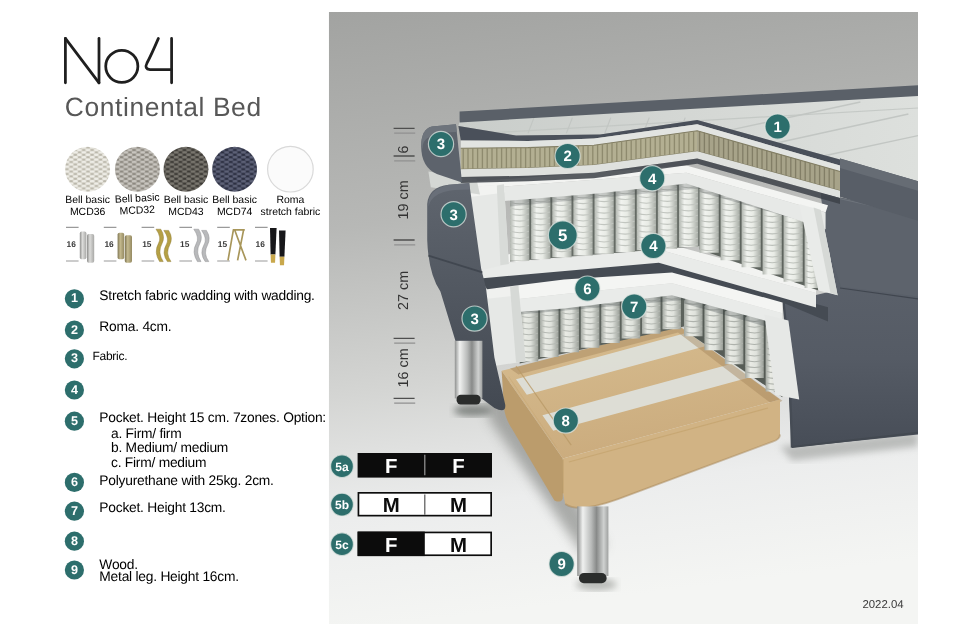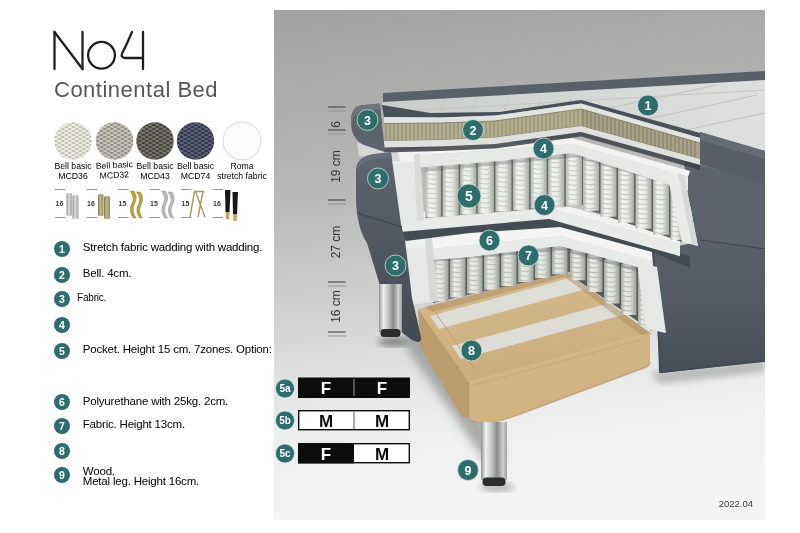--- a/index.html
+++ b/index.html
@@ -141,36 +141,37 @@
 <path d="M 181.5,28 L 185.5,28 L 185.2,35 L 181.8,35 Z" fill="#c9a84c"></path>
 <path d="M 188.5,8 L 194,8 L 193,30 L 189,30 Z" fill="#17171a"></path>
 <path d="M 189,30 L 193,30 L 192.7,37 L 189.3,37 Z" fill="#c9a84c"></path>
 </g>
 </svg>
 
 <div class="abs" style="left:54px;top:240.8px;width:16px;height:16px;border-radius:50%;background:#2d6e6c;color:#fff;font-size:10.5px;font-weight:bold;text-align:center;line-height:16px">1</div>
 <div class="abs" style="left:82.8px;top:241.3px;font-size:11.5px;letter-spacing:-0.2px;color:#000;white-space:nowrap">Stretch fabric wadding with wadding.</div>
 
 <div class="abs" style="left:54px;top:266.6px;width:16px;height:16px;border-radius:50%;background:#2d6e6c;color:#fff;font-size:10.5px;font-weight:bold;text-align:center;line-height:16px">2</div>
-<div class="abs" style="left:82.8px;top:267.1px;font-size:11.5px;letter-spacing:-0.2px;color:#000;white-space:nowrap">Bell. 4cm.</div>
+<div class="abs" style="left:82.8px;top:267.1px;font-size:11.5px;letter-spacing:-0.2px;color:#000;white-space:nowrap">Roma. 4cm.</div>
 
 <div class="abs" style="left:54px;top:291.4px;width:16px;height:16px;border-radius:50%;background:#2d6e6c;color:#fff;font-size:10.5px;font-weight:bold;text-align:center;line-height:16px">3</div>
 <div class="abs" style="left:77px;top:291.9px;font-size:10px;letter-spacing:-0.2px;color:#000;white-space:nowrap">Fabric.</div>
 
 <div class="abs" style="left:54px;top:317.2px;width:16px;height:16px;border-radius:50%;background:#2d6e6c;color:#fff;font-size:10.5px;font-weight:bold;text-align:center;line-height:16px">4</div>
 
 <div class="abs" style="left:54px;top:342.5px;width:16px;height:16px;border-radius:50%;background:#2d6e6c;color:#fff;font-size:10.5px;font-weight:bold;text-align:center;line-height:16px">5</div>
 <div class="abs" style="left:82.8px;top:343.0px;font-size:11.5px;letter-spacing:-0.2px;color:#000;white-space:nowrap">Pocket. Height 15 cm. 7zones. Option:</div>
 
+<div class="abs" style="left:92.5px;top:356px;font-size:11.5px;letter-spacing:-0.2px;color:#000;line-height:12.1px">a. Firm/ firm<br>b. Medium/ medium<br>c. Firm/ medium</div>
 
 <div class="abs" style="left:54px;top:394.1px;width:16px;height:16px;border-radius:50%;background:#2d6e6c;color:#fff;font-size:10.5px;font-weight:bold;text-align:center;line-height:16px">6</div>
 <div class="abs" style="left:82.8px;top:394.6px;font-size:11.5px;letter-spacing:-0.2px;color:#000;white-space:nowrap">Polyurethane with 25kg. 2cm.</div>
 
 <div class="abs" style="left:54px;top:417.6px;width:16px;height:16px;border-radius:50%;background:#2d6e6c;color:#fff;font-size:10.5px;font-weight:bold;text-align:center;line-height:16px">7</div>
-<div class="abs" style="left:82.8px;top:418.1px;font-size:11.5px;letter-spacing:-0.2px;color:#000;white-space:nowrap">Fabric. Height 13cm.</div>
+<div class="abs" style="left:82.8px;top:418.1px;font-size:11.5px;letter-spacing:-0.2px;color:#000;white-space:nowrap">Pocket. Height 13cm.</div>
 
 <div class="abs" style="left:54px;top:443.4px;width:16px;height:16px;border-radius:50%;background:#2d6e6c;color:#fff;font-size:10.5px;font-weight:bold;text-align:center;line-height:16px">8</div>
 <div class="abs" style="left:82.8px;top:465px;font-size:11.5px;letter-spacing:-0.2px;color:#000;white-space:nowrap">Wood.</div>
 
 <div class="abs" style="left:54px;top:466.9px;width:16px;height:16px;border-radius:50%;background:#2d6e6c;color:#fff;font-size:10.5px;font-weight:bold;text-align:center;line-height:16px">9</div>
 <div class="abs" style="left:82.8px;top:475px;font-size:11.5px;letter-spacing:-0.2px;color:#000;white-space:nowrap">Metal leg. Height 16cm.</div>
 
 <svg width="491" height="510" viewBox="274 10 491 510" style="position:absolute;left:274px;top:10px">
 <defs>
 <linearGradient id="bg" x1="0" y1="0" x2="0.12" y2="1">

